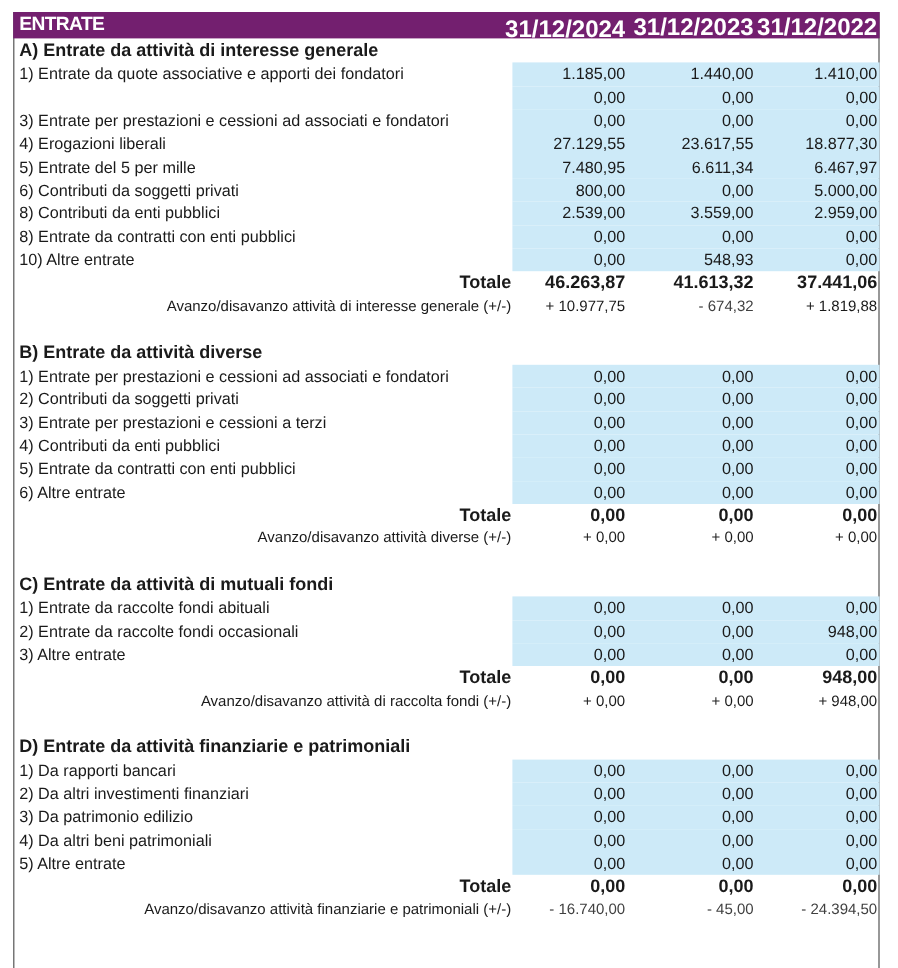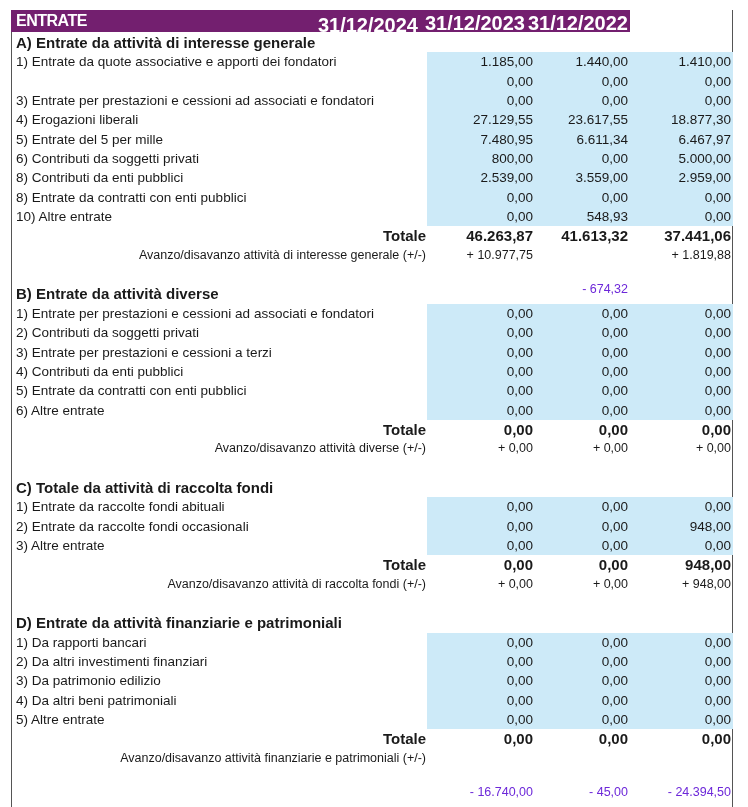--- a/index.html
+++ b/index.html
@@ -1,38 +1,38 @@
 <!DOCTYPE html>
 <html><head>
 <meta charset="utf-8">
 <style>
   html, body { margin:0; padding:0; background:#ffffff; }
   body { width:748px; height:807px; position:relative; overflow:hidden;
          font-family:"Liberation Sans", sans-serif; color:#1a1a1a; }
   .frame { position:absolute; left:11px; top:10px; width:722px; height:797px;
            border-left:1px solid #555; border-right:1px solid #555; box-sizing:border-box; }
-  .header { position:absolute; left:11px; top:10px; width:619px; height:22px;
+  .header { position:absolute; left:11px; top:10px; width:722px; height:22px;
             background:#731f6f; color:#fff; font-weight:bold; box-sizing:border-box; }
   .header .title { position:absolute; left:5px; top:2px; font-size:16px; letter-spacing:-0.5px; }
   .header .col { position:absolute; top:2px; font-size:20px; text-align:right; width:110px; }
   .c1 { right:212px; } .c2 { right:105px; } .c3 { right:2px; }
   .header .col.c1 { top:4px; }
   .body { position:absolute; left:11px; top:33px; width:722px; }
   .row { position:relative; height:19.35px; font-size:13.5px; line-height:19px;padding-left:20px; }
   .row .lbl { position:absolute; left:5px; top:0; white-space:nowrap; }
   .row .v { position:absolute; top:0; width:110px; text-align:right; white-space:nowrap; }
-  .row .v.c1 { right:200px; } .row .v.c2 { right:105px; } .row .v.c3 { right:2px; }
+  .row .v.c1 { right:212px; } .row .v.c2 { right:105px; } .row .v.c3 { right:2px; }
   .sec-title .lbl { font-weight:bold; font-size:15px; }
   .item { }
   .item .shade { position:absolute; left:416px; right:0; top:0; bottom:0; background:#cdeaf8; }
   .total .lbl { left:auto; right:307px; font-weight:bold; font-size:15px; }
   .total .v { font-weight:bold; font-size:15px; }
   .avanzo .lbl { left:auto; right:307px; font-size:12.5px; }
   .avanzo .v { font-size:12.5px; }
-  .neg { color:#6d28d9;margin-top:34px; }
+  .neg { color:#404040; }
   .spacer { height:19.35px; }
 </style>
 </head>
 <body>
 
 <div class="frame"></div>
 
 <div class="header">
   <span class="title">ENTRATE</span>
   <span class="col c1">31/12/2024</span>
@@ -176,21 +176,21 @@
       <div class="row avanzo">
         <span class="lbl">Avanzo/disavanzo attività diverse (+/-)</span>
         <span class="v c1">+ 0,00</span>
         <span class="v c2">+ 0,00</span>
         <span class="v c3">+ 0,00</span>
       </div>
       <div class="spacer"></div>
     </div>
     <div class="section">
       <div class="row sec-title">
-        <span class="lbl">C) Totale da attività di raccolta fondi</span>
+        <span class="lbl">C) Entrate da attività di mutuali fondi</span>
       </div>
       <div class="row item">
         <div class="shade"></div>
         <span class="lbl">1) Entrate da raccolte fondi abituali</span>
         <span class="v c1">0,00</span>
         <span class="v c2">0,00</span>
         <span class="v c3">0,00</span>
       </div>
       <div class="row item">
         <div class="shade"></div>

